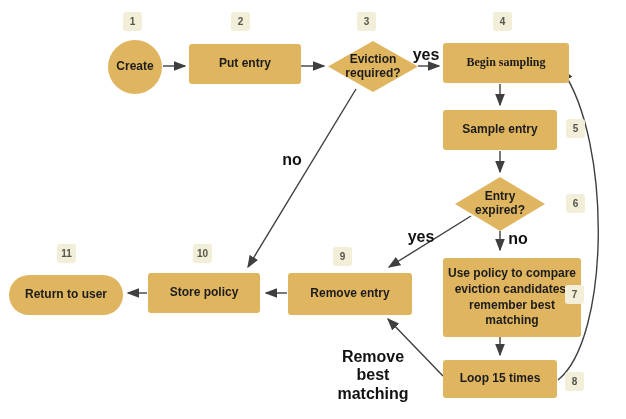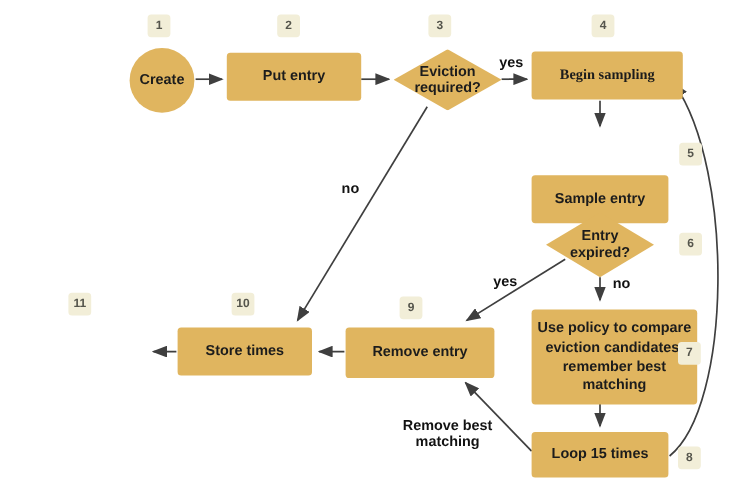--- a/index.html
+++ b/index.html
@@ -19,21 +19,21 @@
   .diamond{
     clip-path:polygon(50% 0,100% 50%,50% 100%,0 50%);
     border-radius:0;line-height:1.15;
   }
   .badge{
     position:absolute;width:19px;height:19px;background:#F2EED8;color:#55554c;
     font-size:10px;font-weight:700;border-radius:3px;
     display:flex;align-items:center;justify-content:center;
   }
   .elabel{
-    position:absolute;color:#121212;font-size:12px;font-weight:700;
+    position:absolute;color:#121212;font-size:16px;font-weight:700;
     text-align:center;line-height:1.15;
   }
 </style>
 </head>
 <body>
 
 <div id="canvas">
 
   <svg id="edges" viewBox="0 0 626 419" xmlns="http://www.w3.org/2000/svg">
     <defs>
@@ -63,37 +63,40 @@
   </div>
   <div class="node circle" style="left:108px;top:40px;width:54px;height:54px;">
     <span>Create</span>
   </div>
   <div class="node diamond" style="left:328px;top:41px;width:90px;height:51px;">
     <span>Eviction required?</span>
   </div>
   <div class="node" style="left:443px;top:43px;width:126px;height:40px;font-family:Liberation Serif, serif;">
     <span>Begin sampling</span>
   </div>
-  <div class="node" style="left:443px;top:110px;width:114px;height:40px;margin-top:36px;">
+  <div class="node" style="left:443px;top:110px;width:114px;height:40px;">
     <span>Sample entry</span>
   </div>
   <div class="node diamond" style="left:455px;top:177px;width:90px;height:54px;">
     <span>Entry expired?</span>
   </div>
   <div class="node" style="left:443px;top:258px;width:138px;height:79px;">
     <span>Use policy to compare eviction candidates, remember best matching</span>
   </div>
   <div class="node" style="left:443px;top:360px;width:114px;height:38px;">
     <span>Loop 15 times</span>
   </div>
   <div class="node" style="left:288px;top:273px;width:124px;height:42px;">
     <span>Remove entry</span>
   </div>
   <div class="node" style="left:148px;top:273px;width:112px;height:40px;">
-    <span>Store times</span>
+    <span>Store policy</span>
+  </div>
+  <div class="node pill" style="left:9px;top:275px;width:114px;height:40px;">
+    <span>Return to user</span>
   </div>
 
   <div class="badge" style="left:123px;top:12px;">1</div>
   <div class="badge" style="left:231px;top:12px;">2</div>
   <div class="badge" style="left:357px;top:12px;">3</div>
   <div class="badge" style="left:493px;top:12px;">4</div>
   <div class="badge" style="left:566px;top:119px;">5</div>
   <div class="badge" style="left:566px;top:194px;">6</div>
   <div class="badge" style="left:565px;top:285px;">7</div>
   <div class="badge" style="left:565px;top:372px;">8</div>

